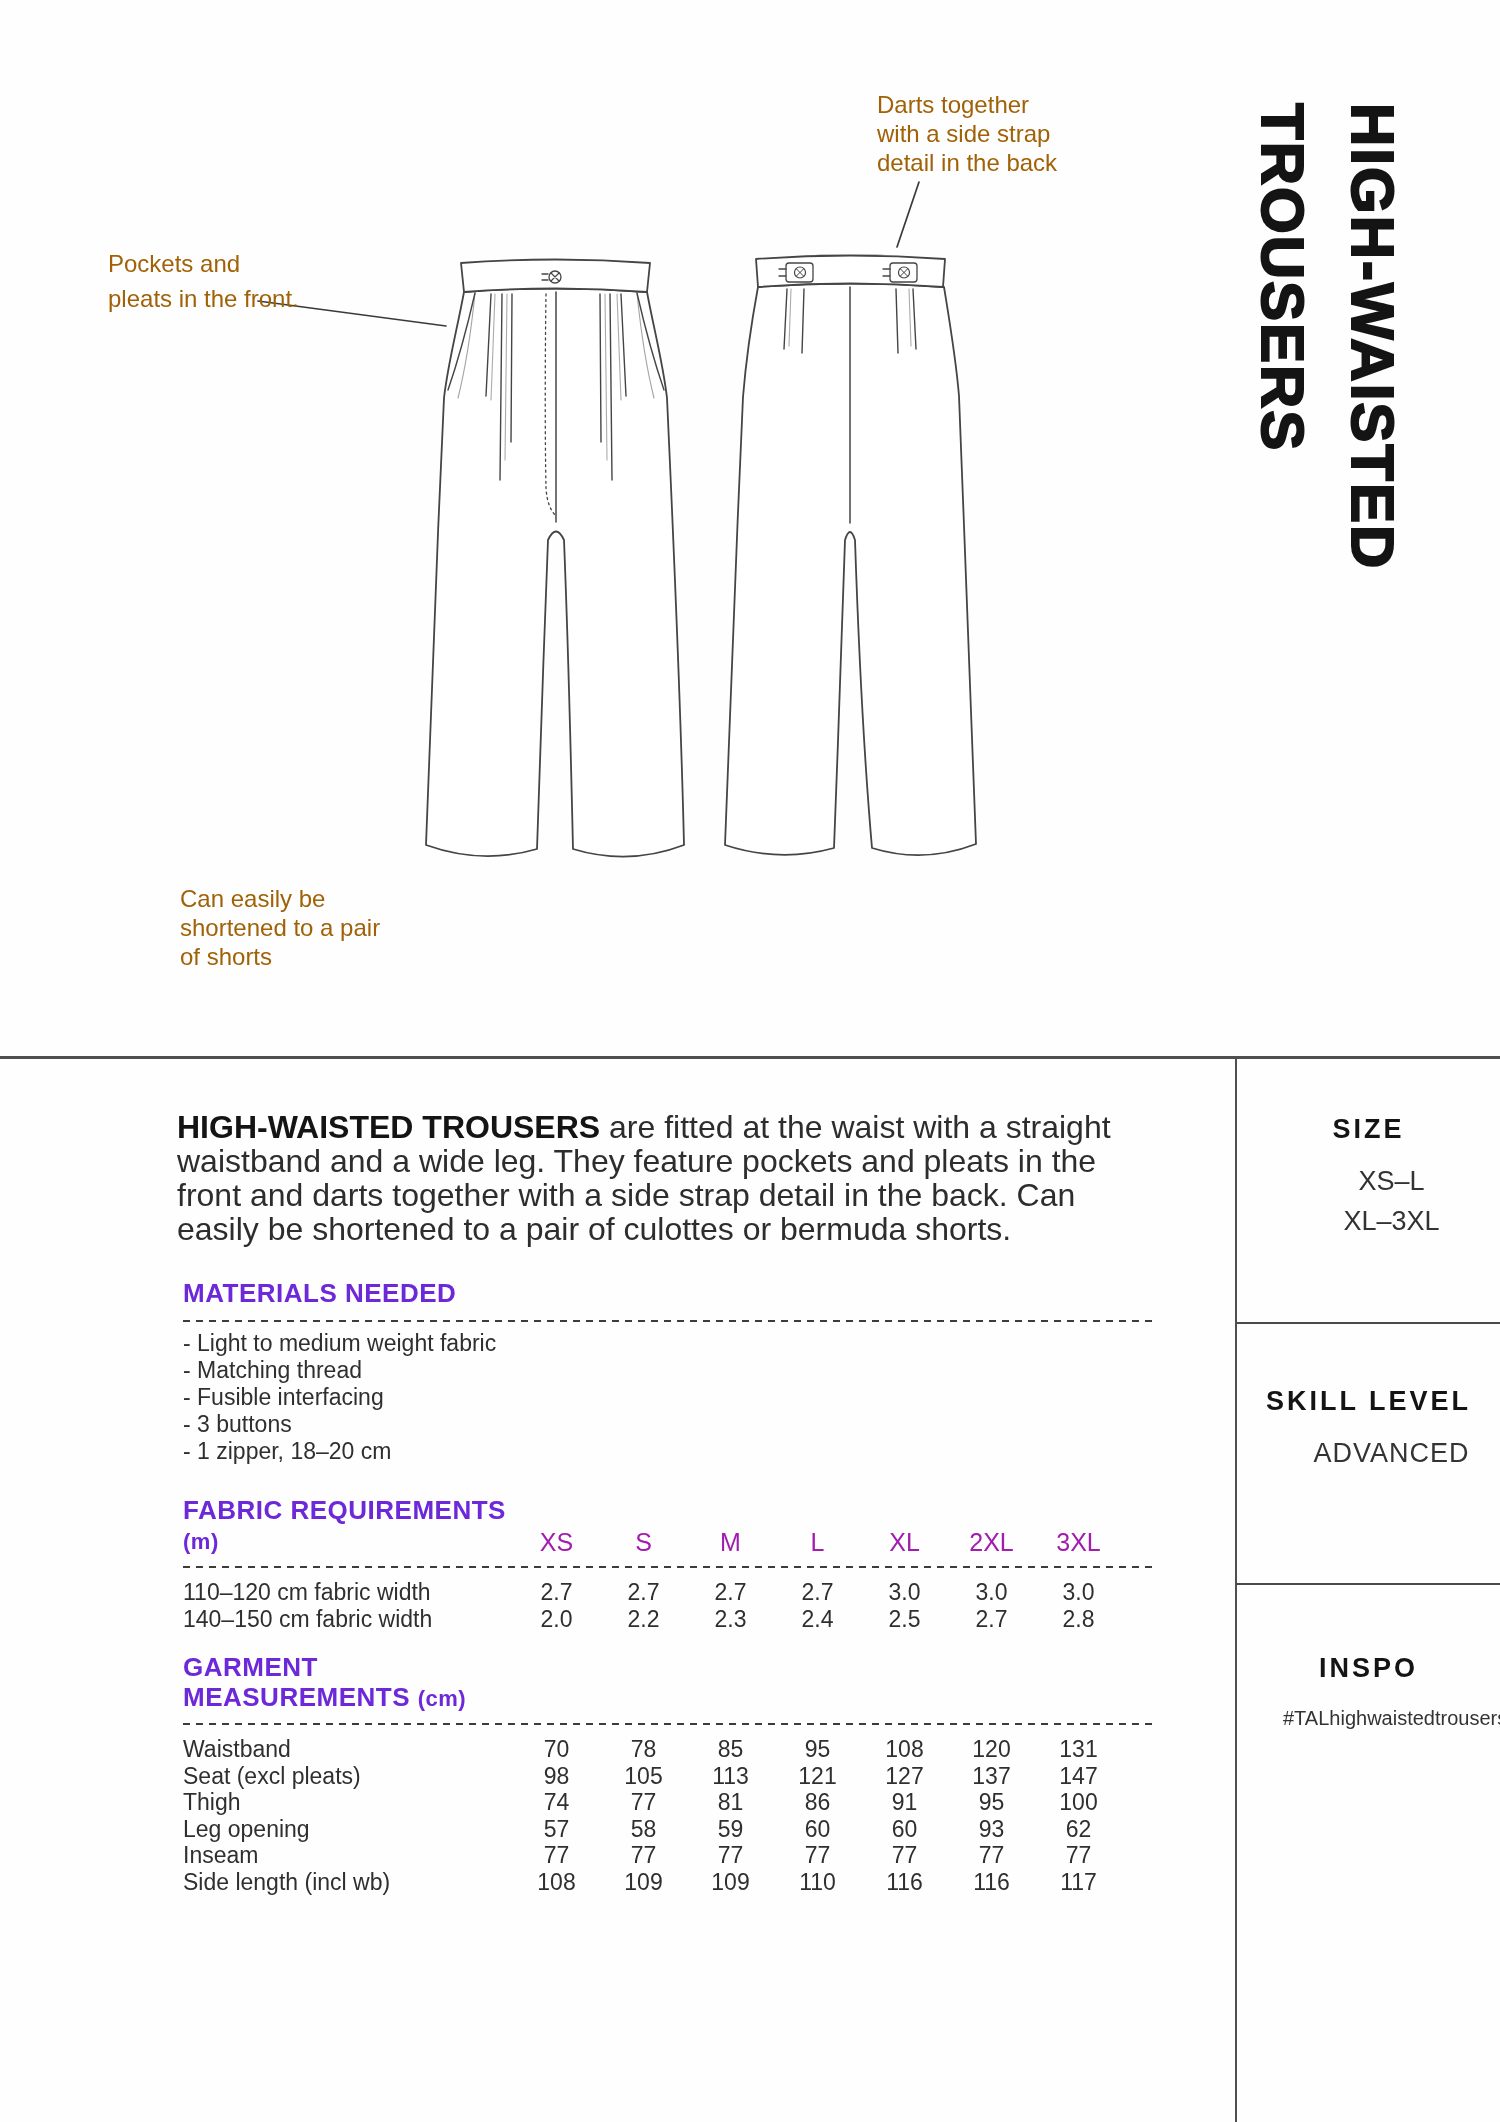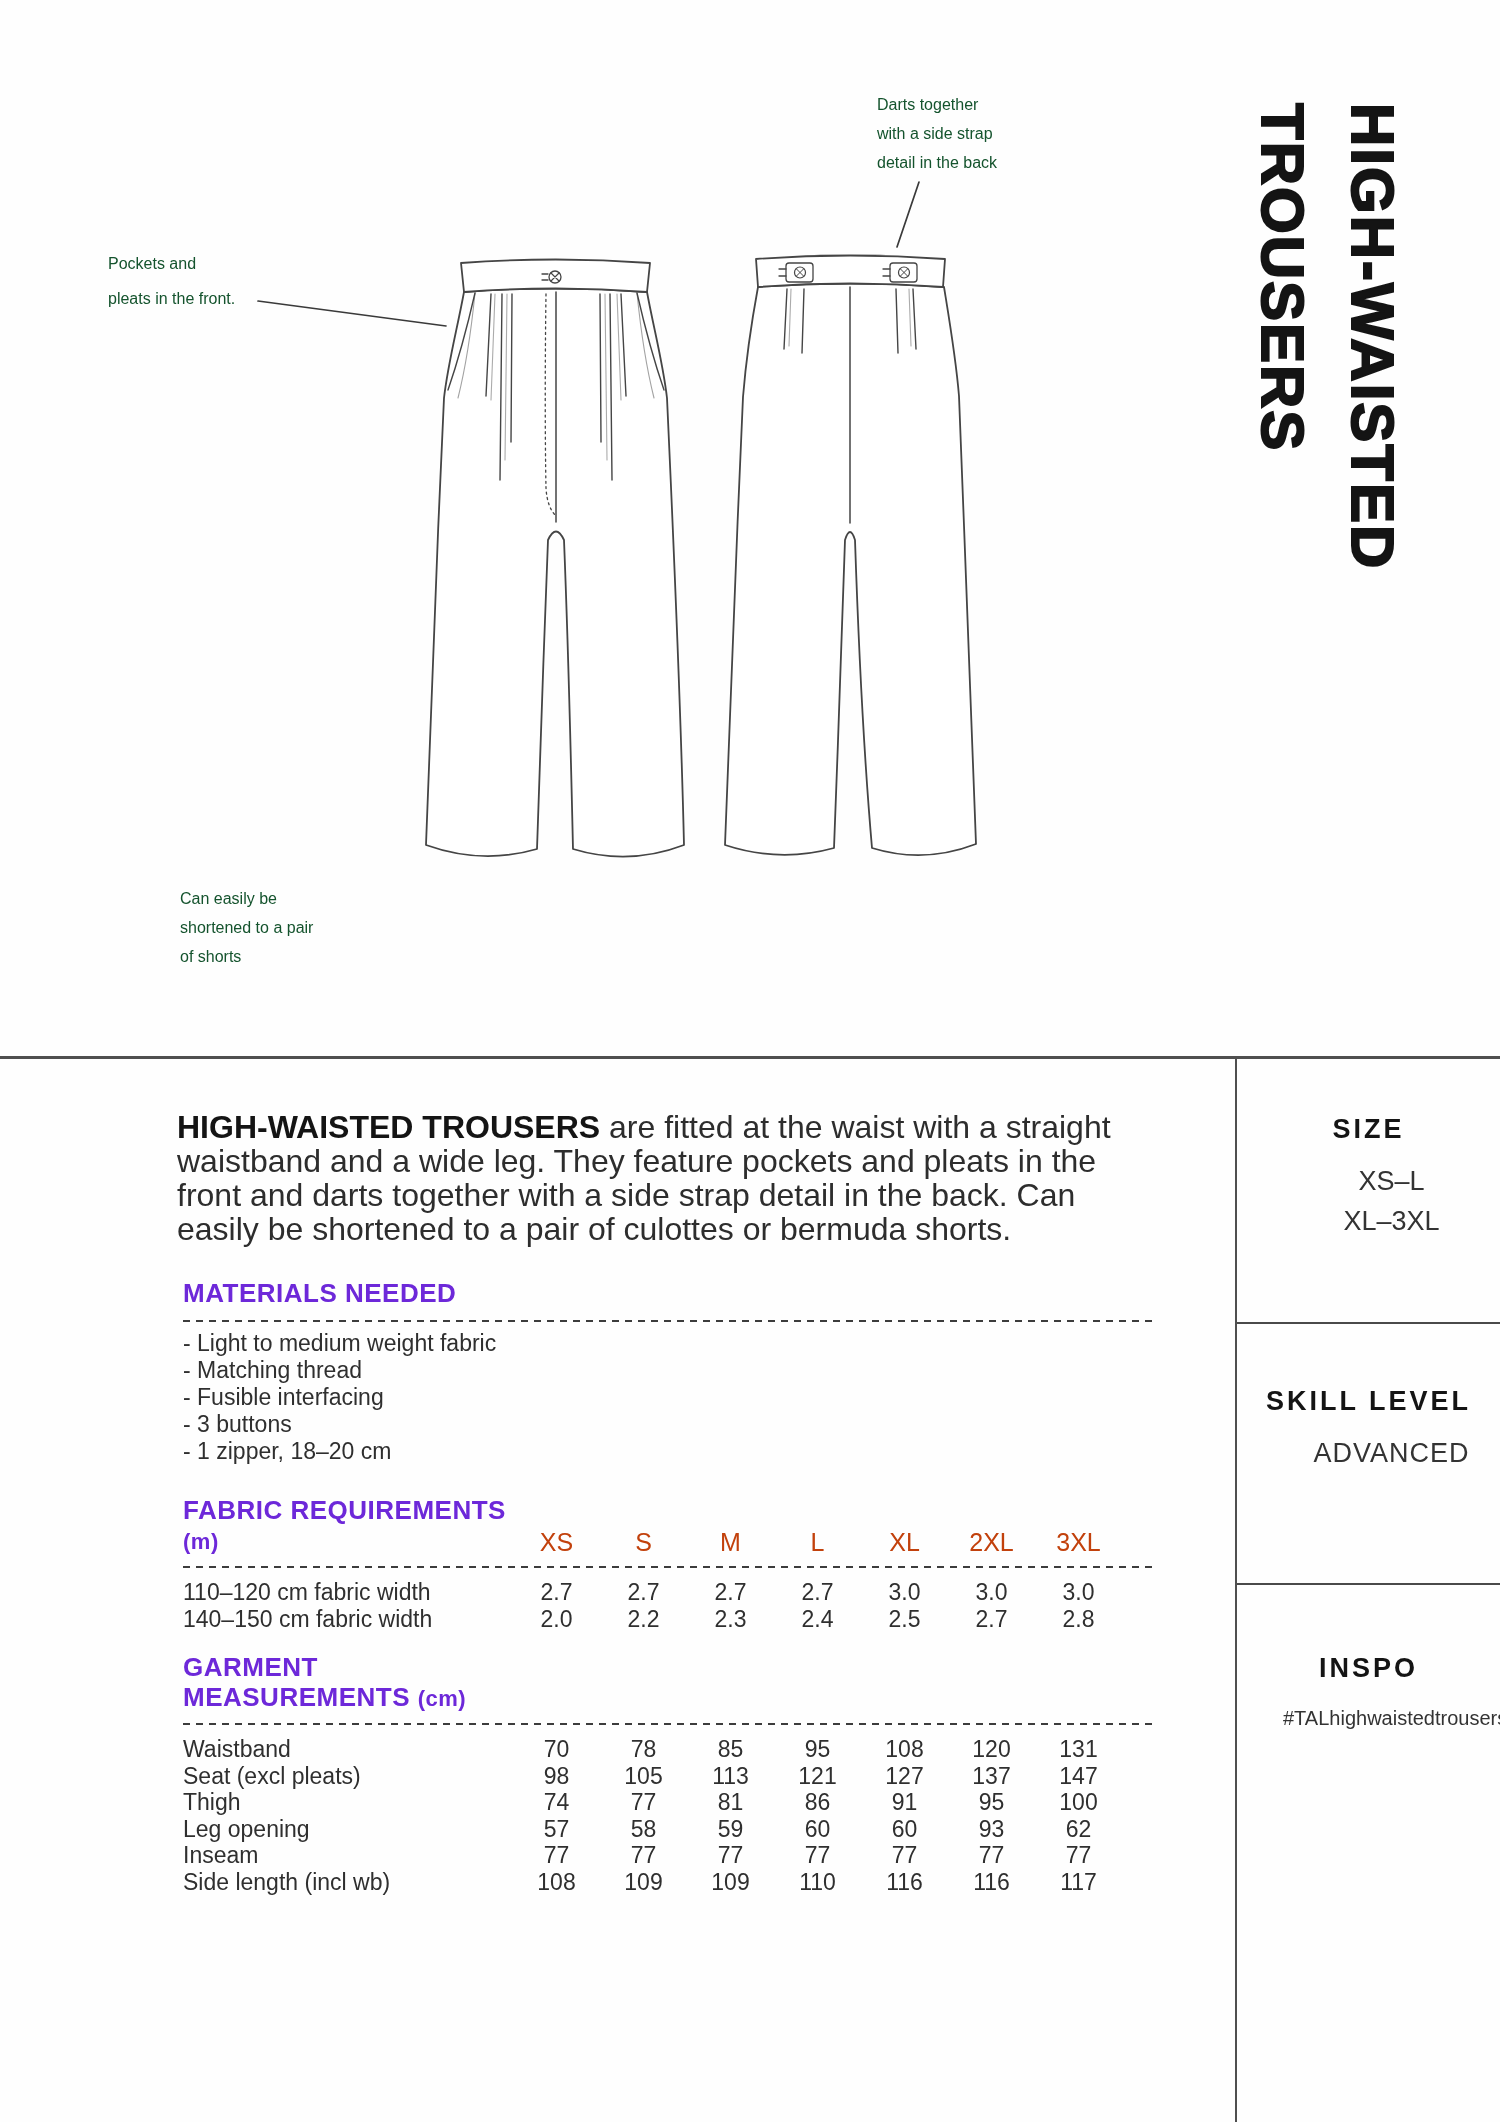--- a/index.html
+++ b/index.html
@@ -22,23 +22,23 @@
     line-height:90px;
     letter-spacing:2px;
     color:#141414;
     -webkit-text-stroke:2px #141414;
     white-space:nowrap;
   }
   .big-title span{display:block;}
 
   
   .note{
-    font-size:16px;
+    font-size:24px;
     line-height:31px;
-    color:#14532d;
+    color:#a16207;
     white-space:pre-line;
   }
   .note-front{left:108px;top:246px;line-height:35px;}
   .note-back{left:877px;top:90px;line-height:29px;}
   .note-shorts{left:180px;top:884px;line-height:29px;}
 
   
   .divider-h{left:0;top:1056px;width:1500px;height:3px;background:#4f4f4f;}
   .divider-v{left:1235px;top:1059px;width:2px;height:1063px;background:#4f4f4f;}
   .side-rule-1{left:1237px;top:1322px;width:263px;height:2px;background:#4a4a4a;}
@@ -66,21 +66,21 @@
   .materials{left:183px;top:1278px;width:975px;}
   .materials .dashed{margin-top:12px;}
   .materials-list{margin-top:8px;font-size:23px;line-height:27px;color:#2f2f2f;}
 
   
   .tblock{left:183px;width:975px;}
   .tblock-fabric{top:1495px;}
   .tblock-garment{top:1652px;}
   .thead,.trow{display:grid;grid-template-columns:330px repeat(7,87px);align-items:end;}
   .thead{line-height:30px;}
-  .thead .cell{font-size:25px;color:#c2410c;text-align:center;}
+  .thead .cell{font-size:25px;color:#a21caf;text-align:center;}
   .tblock .dashed{margin-top:9px;}
   .rows{margin-top:11px;}
   .trow{line-height:26.5px;font-size:23px;color:#2f2f2f;}
   .tlabel{text-align:left;}
   .cell{text-align:center;}
 
   
   .side-section{
     left:1237px;width:263px;text-align:center;color:#2d2d2d;
   }

